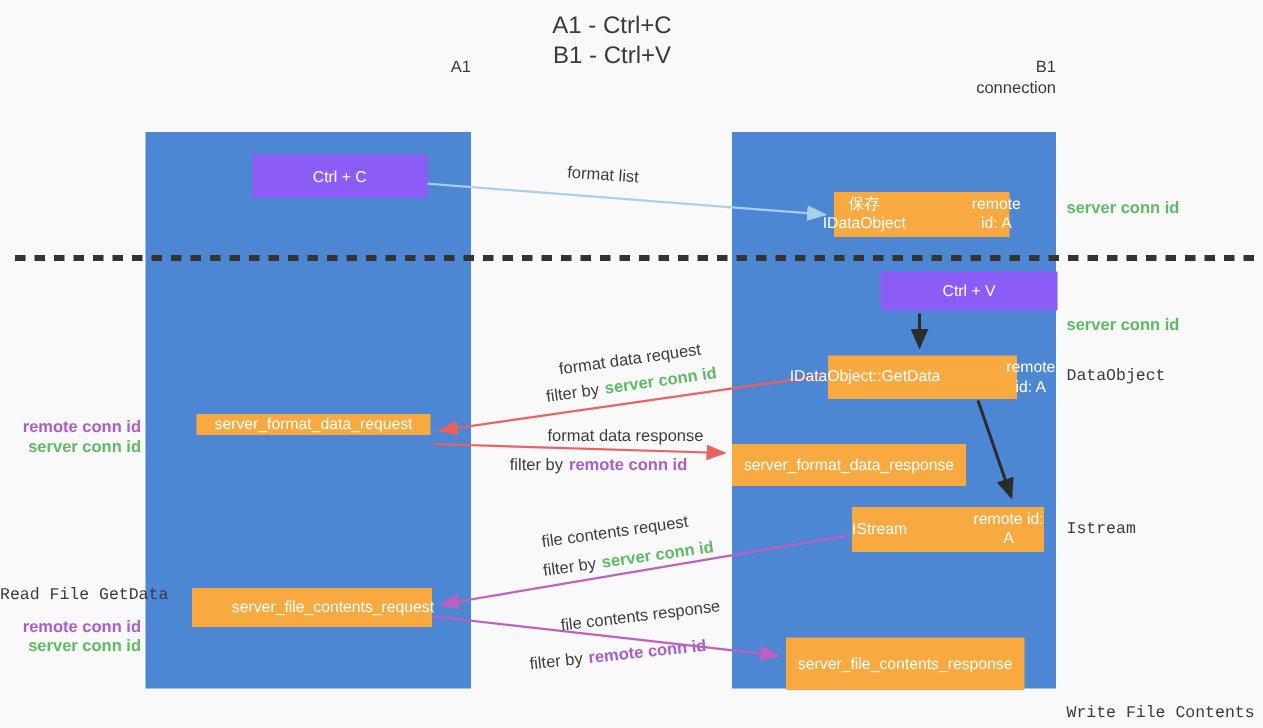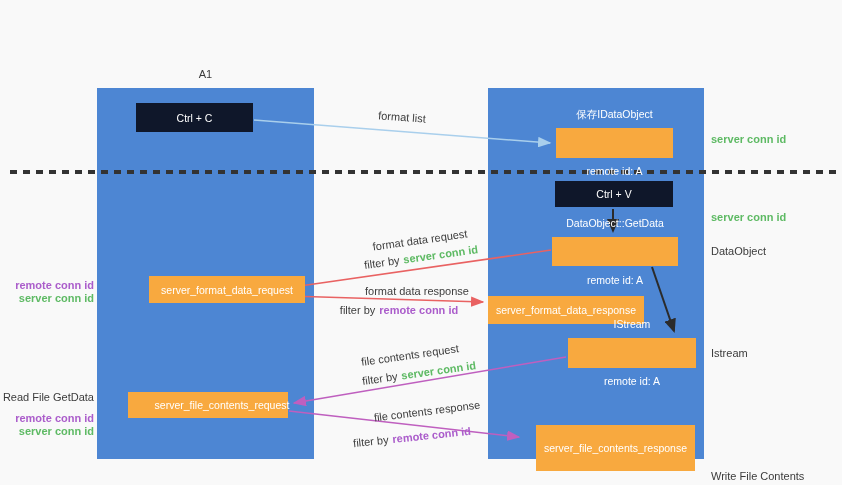--- a/index.html
+++ b/index.html
@@ -4,52 +4,58 @@
 <style>
   html,body{margin:0;padding:0;}
   body{
     width:842px;height:485px;background:#f9f9f9;
     font-family:"Liberation Sans",sans-serif;color:#3b3b3b;
     position:relative;overflow:hidden;
   }
   .canvas{position:absolute;left:0;top:0;width:842px;height:485px;}
   .title{position:absolute;left:308px;top:8px;width:200px;text-align:center;
          font-size:16px;line-height:20px;color:#3a3a3a;}
-  .lane-header{position:absolute;top:67px;text-align:center;font-size:11px;line-height:14px;color:#3a3a3a;}
+  .lane-header{position:absolute;top:38px;text-align:right;font-size:11px;line-height:14px;color:#3a3a3a;}
   .lane{position:absolute;top:88px;height:371px;background:#4d86d3;}
   svg.overlay{position:absolute;left:0;top:0;z-index:2;}
   .box{position:absolute;z-index:3;display:flex;align-items:center;justify-content:center;
        color:#fff;font-size:10.5px;text-align:center;box-sizing:border-box;}
   .box.orange{background:#f8a93f;}
-  .box.green{background:#0f172a;}
-  .two-line{flex-direction:column;line-height:13px;gap:44px;}
+  .box.green{background:#8b5cf6;margin-left:32px;}
+  .two-line{flex-direction:row;line-height:13px;gap:44px;}
   .side-label{position:absolute;z-index:3;font-size:11px;white-space:nowrap;}
   .side-left{left:0;width:94px;text-align:right;}
   .side-right{left:711px;text-align:left;}
   .green-text{color:#5eba64;font-weight:bold;}
   .purple-text{color:#ab5dcb;font-weight:bold;}
-  .dark-text{color:#3b3b3b;font-weight:normal;}
+  .dark-text{color:#3b3b3b;font-weight:normal;font-family:Liberation Mono, monospace;}
   .arrow-label{position:absolute;z-index:3;font-size:11px;color:#3d3d3d;white-space:nowrap;}
   .center{transform:translate(-50%,-50%);}
   .rot4{transform:translate(-50%,-50%) rotate(4deg);}
   .rotm8{transform:translate(-50%,-50%) rotate(-8deg);}
   .rotm7{transform:translate(-50%,-50%) rotate(-7deg);}
   .rotm6{transform:translate(-50%,-50%) rotate(-6deg);}
   .filter-key{margin-left:4px;}
 </style>
 </head>
 <body>
 
 <div class="canvas">
 
+  <div class="title">
+    <div>A1 - Ctrl+C</div>
+    <div>B1 - Ctrl+V</div>
+  </div>
 
   <div class="lane-header" style="left:97px;width:217px;">
     <div>A1</div>
   </div>
   <div class="lane-header" style="left:488px;width:216px;">
+    <div>B1</div>
+    <div>connection</div>
   </div>
 
   <div class="lane" style="left:97px;width:217px;"></div>
   <div class="lane" style="left:488px;width:216px;"></div>
 
   <svg class="overlay" width="842" height="485" viewBox="0 0 842 485">
     <defs>
       <marker id="m-blue" markerWidth="9" markerHeight="7" refX="8" refY="3.5" orient="auto" markerUnits="strokeWidth">
         <path d="M0,0 L9,3.5 L0,7 Z" fill="#a9cfec"></path>
       </marker>
@@ -85,42 +91,42 @@
   <div class="box orange two-line" style="left:556px;top:128px;width:117px;height:30px;">
     <span>保存IDataObject</span>
     <span>remote id: A</span>
   </div>
 
   <div class="box green" style="left:555px;top:181px;width:118px;height:26px;">
     <span>Ctrl + V</span>
   </div>
 
   <div class="box orange two-line" style="left:552px;top:237px;width:126px;height:29px;">
-    <span>DataObject::GetData</span>
+    <span>IDataObject::GetData</span>
     <span>remote id: A</span>
   </div>
 
-  <div class="box orange" style="left:131px;top:276px;width:156px;height:27px;margin-left:18px;">
+  <div class="box orange" style="left:131px;top:276px;width:156px;height:14px;">
     <span>server_format_data_request</span>
   </div>
 
   <div class="box orange" style="left:488px;top:296px;width:156px;height:28px;">
     <span>server_format_data_response</span>
   </div>
 
   <div class="box orange two-line" style="left:568px;top:338px;width:128px;height:30px;">
     <span>IStream</span>
     <span>remote id: A</span>
   </div>
 
   <div class="box orange" style="left:128px;top:392px;width:160px;height:26px;padding-left:28px;">
     <span>server_file_contents_request</span>
   </div>
 
-  <div class="box orange" style="left:524px;top:425px;width:159px;height:46px;margin-left:12px;">
+  <div class="box orange" style="left:524px;top:425px;width:159px;height:35px;">
     <span>server_file_contents_response</span>
   </div>
 
   <div class="side-label side-right green-text" style="top:133px;">server conn id</div>
   <div class="side-label side-right green-text" style="top:211px;">server conn id</div>
   <div class="side-label side-right dark-text" style="top:245px;">DataObject</div>
   <div class="side-label side-right dark-text" style="top:347px;">Istream</div>
   <div class="side-label side-right dark-text" style="top:430px;margin-top:40px;">Write File Contents</div>
 
   <div class="side-label side-left purple-text" style="top:279px;">remote conn id</div>

